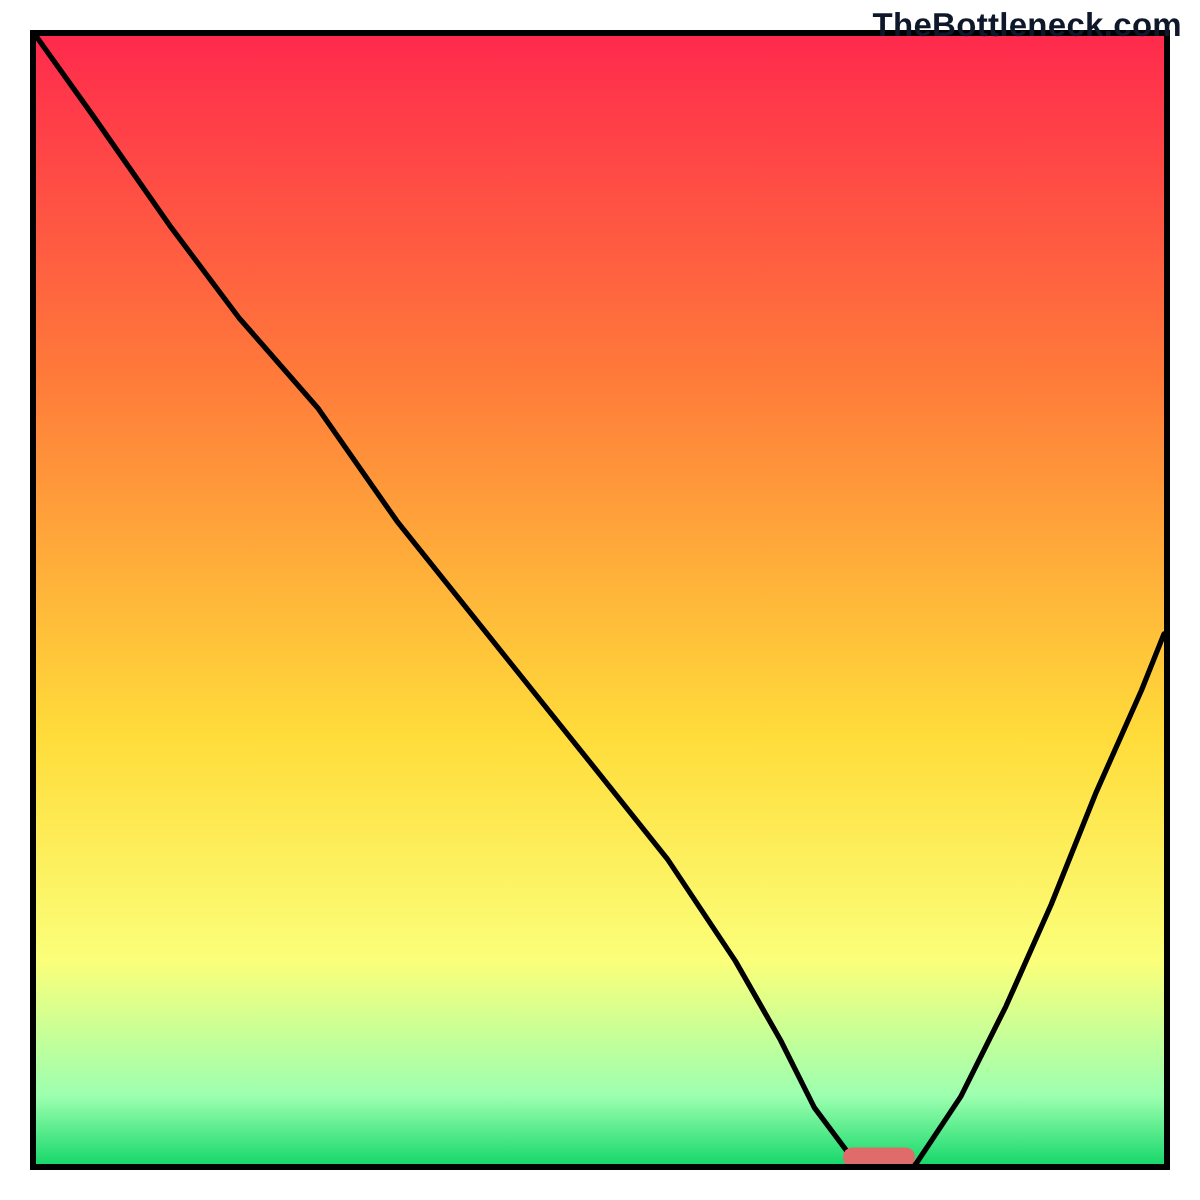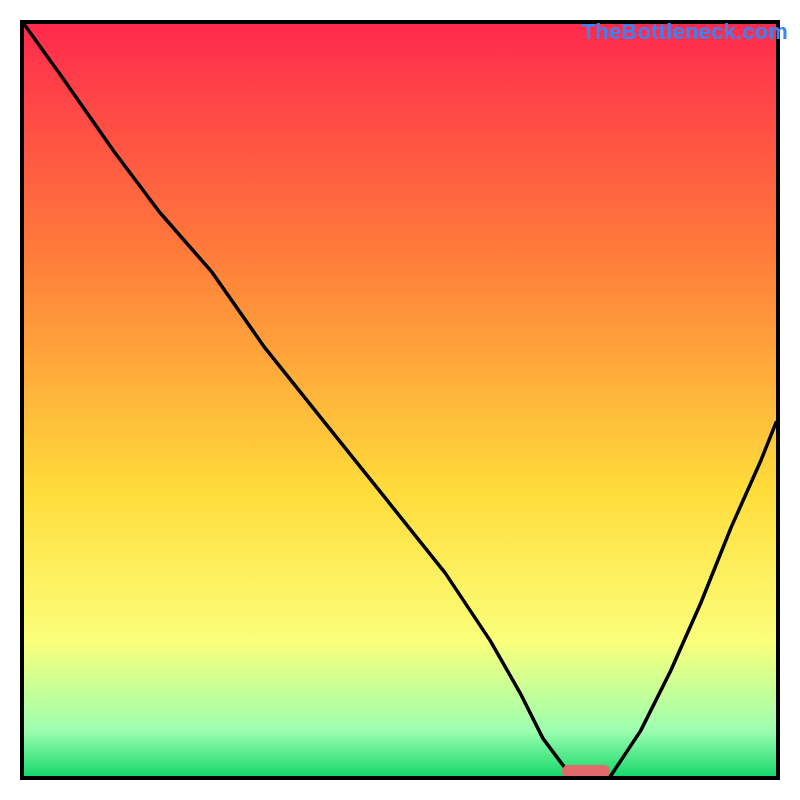--- a/index.html
+++ b/index.html
@@ -10,25 +10,25 @@
     background: #ffffff;
     font-family: Arial, Helvetica, sans-serif;
   }
   .stage {
     position: relative;
     width: 800px;
     height: 800px;
   }
   .watermark {
     position: absolute;
-    top: 19px;
+    top: 4px;
     right: 12px;
     font-size: 22px;
     font-weight: 600;
-    color: #3b82f6;
+    color: #0f172a;
     letter-spacing: 0.2px;
     z-index: 20;
   }
   svg.chart {
     position: absolute;
     top: 0;
     left: 0;
     width: 800px;
     height: 800px;
   }

